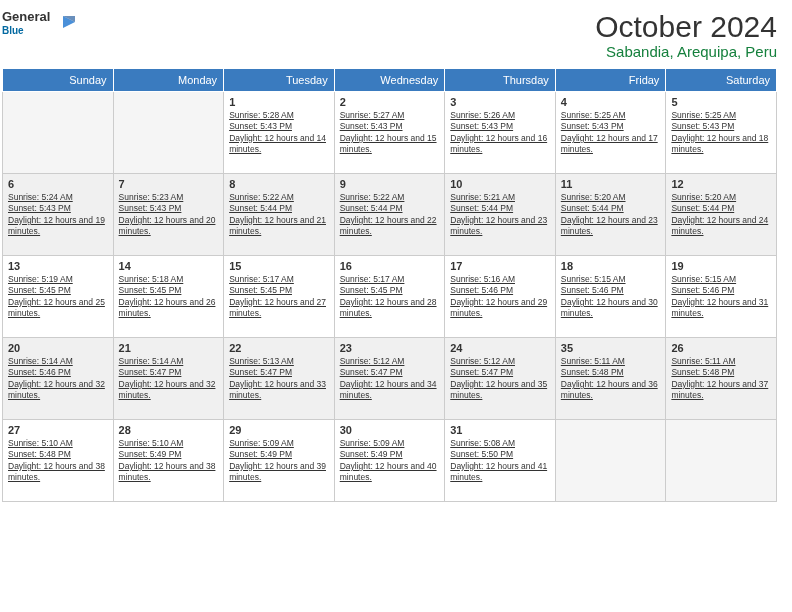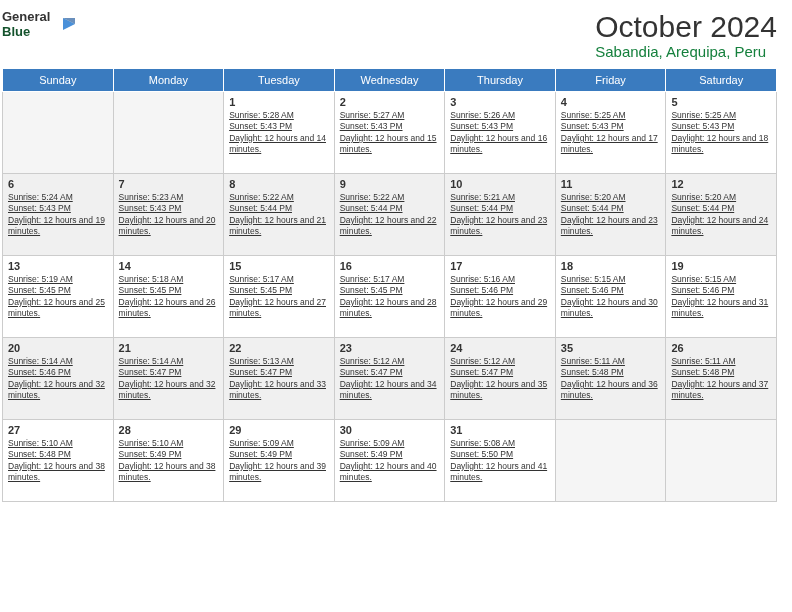--- a/index.html
+++ b/index.html
@@ -21,40 +21,41 @@
       justify-content: space-between;
       align-items: flex-start;
       margin-bottom: 8px;
     }
     .logo {
       display: flex;
       align-items: center;
       gap: 2px;
     }
     .title-block {
+      text-align: right;
     }
     .month-title {
       font-size: 30px;
       font-weight: 300;
       color: #333;
       line-height: 1.1;
     }
     .location {
       font-size: 15px;
       color: #15803d;
     }
     .calendar {
       width: 100%;
       border-collapse: collapse;
       font-size: 9.5px;
     }
     .calendar th {
       background: #3a7bbf;
       color: #fff;
-      text-align: center;
+      text-align: right;
       padding: 5px 6px;
       font-size: 11px;
       font-weight: normal;
       border: 1px solid #fff;
     }
     .calendar td {
       border: 1px solid #ccc;
       vertical-align: top;
       padding: 4px 5px;
       width: calc(100% / 7);
@@ -83,21 +84,21 @@
   </style>
 </head>
 <body>
 
 <div class="page">
   <div class="header">
     <div class="logo">
     <div style="display:flex;align-items:center;gap:3px;">
       <div style="line-height:1.15;">
         <div style="font-size:13px;font-weight:bold;color:#333;">General</div>
-        <div style="font-size:13px;font-weight:bold;color:#14532d;">Blue</div>
+        <div style="font-size:10px;font-weight:bold;color:#0369a1;">Blue</div>
       </div>
       <svg width="22" height="22" viewBox="0 0 22 22">
         <polygon points="10,4 22,10 10,16" fill="#4a90d9"></polygon>
         <polygon points="10,4 22,4 22,10" fill="#2a5fa0" opacity="0.7"></polygon>
       </svg>
     </div>
   </div>
     <div class="title-block">
       <div class="month-title">October 2024</div>
       <div class="location">Sabandia, Arequipa, Peru</div>

